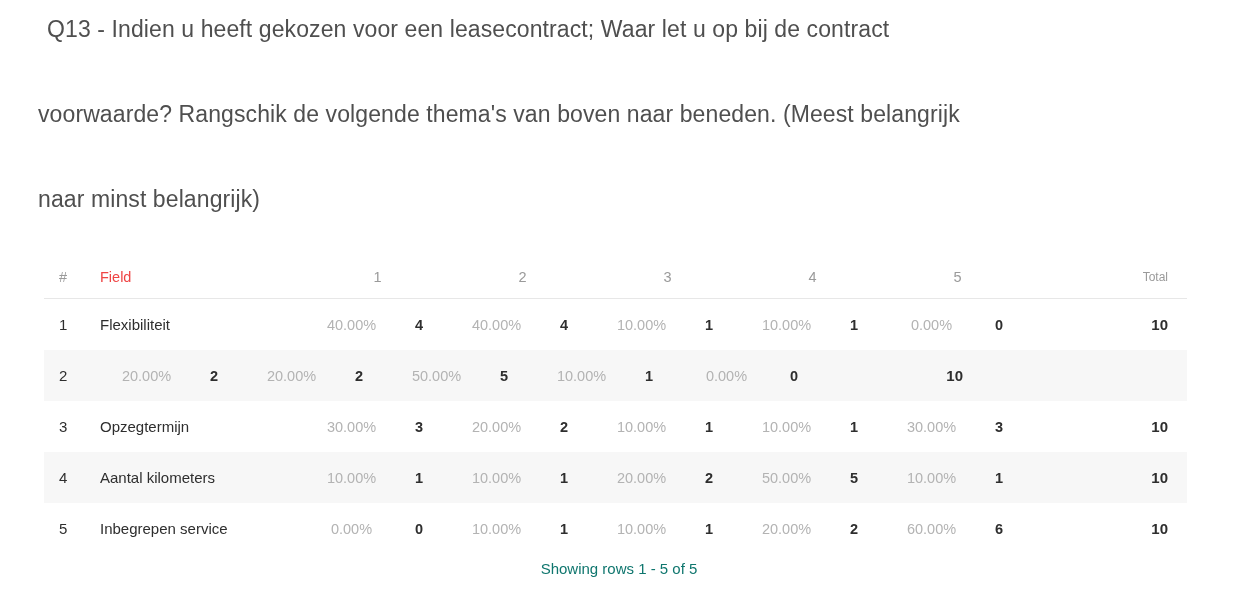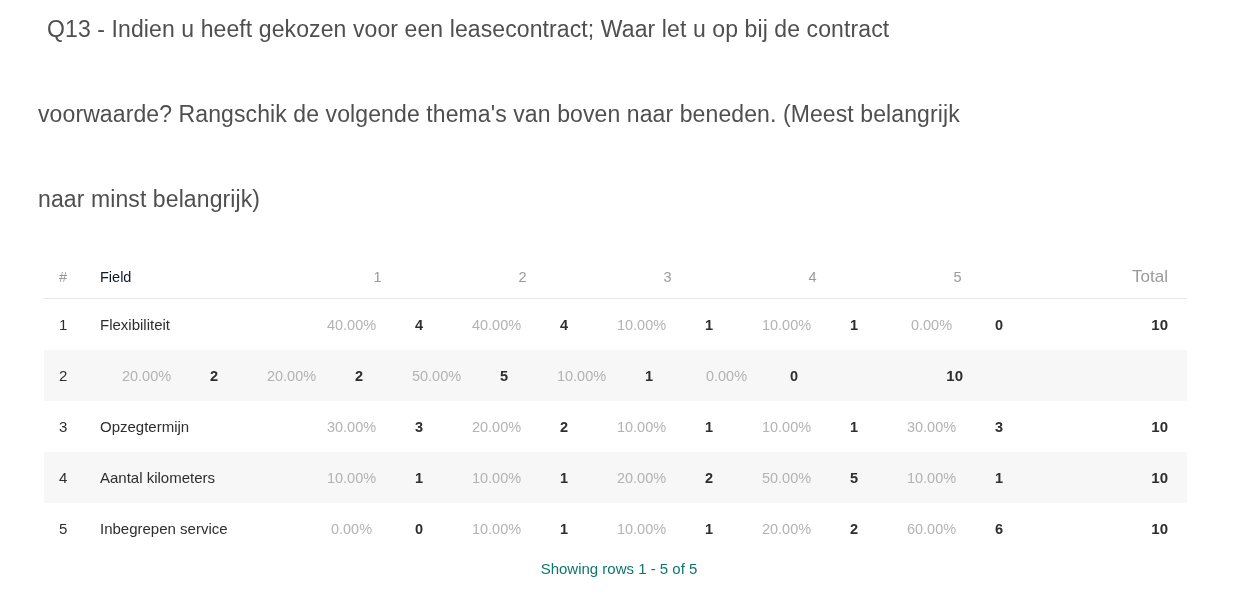--- a/index.html
+++ b/index.html
@@ -53,23 +53,23 @@
   }
   .tr.stripe { background: #f7f7f7; }
 
   .col-num   { width: 56px;  padding-left: 15px; color: #2e2e2e; }
   .col-field { width: 205px; color: #2e2e2e; }
   .col-rank  { width: 145px; display: flex; align-items: baseline; }
   .col-total { width: 157px; padding-right: 19px; text-align: right;
                color: #2e2e2e; font-weight: 700; font-size: 15px; }
 
   .thead .col-num   { color: #9a9a9a; }
-  .thead .col-field { color: #0f172a; }
+  .thead .col-field { color: #ef4444; }
   .thead .col-rank  { display: block; text-align: center; }
-  .thead .col-total { font-weight: 400; color: #9a9a9a; font-size: 17px; }
+  .thead .col-total { font-weight: 400; color: #9a9a9a; font-size: 12px; }
 
   .pct {
     width: 93px;
     text-align: center;
     color: #b3b3b3;
     font-size: 14.5px;
   }
   .cnt {
     margin-left: 17px;
     color: #2e2e2e;

